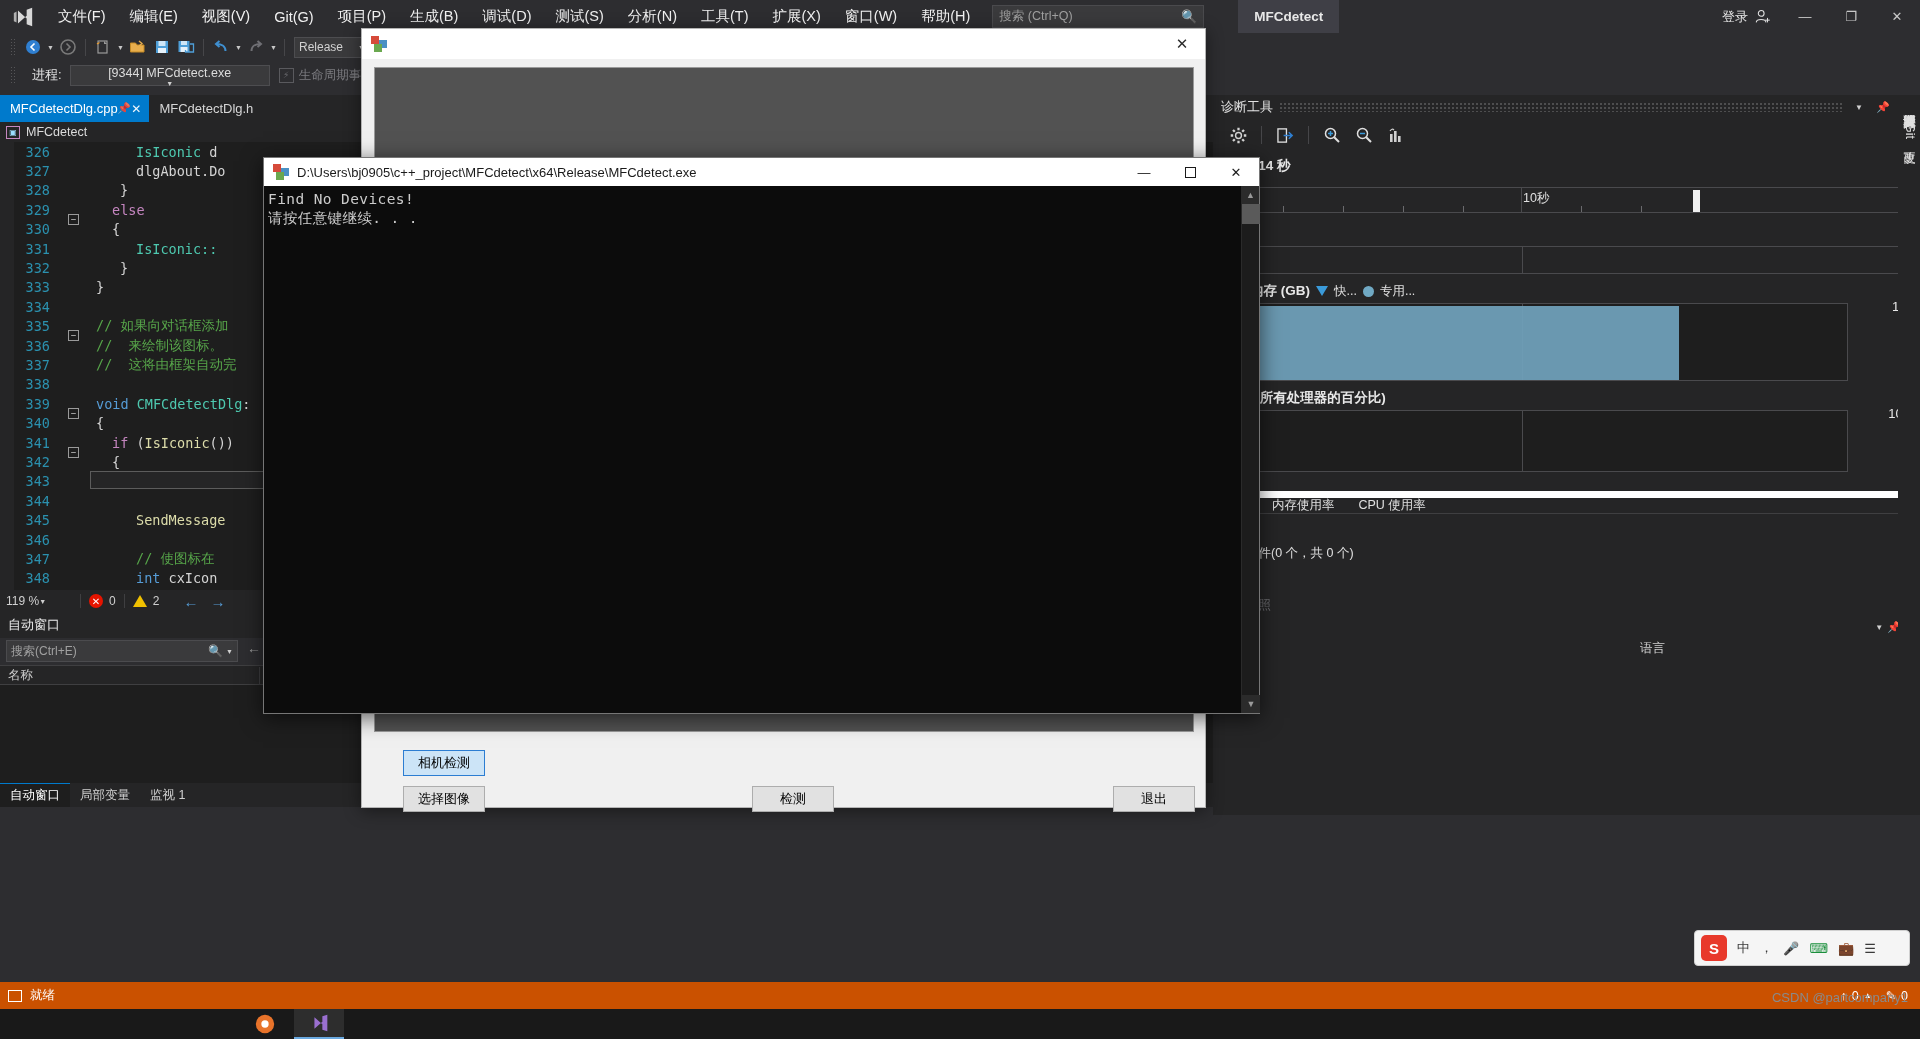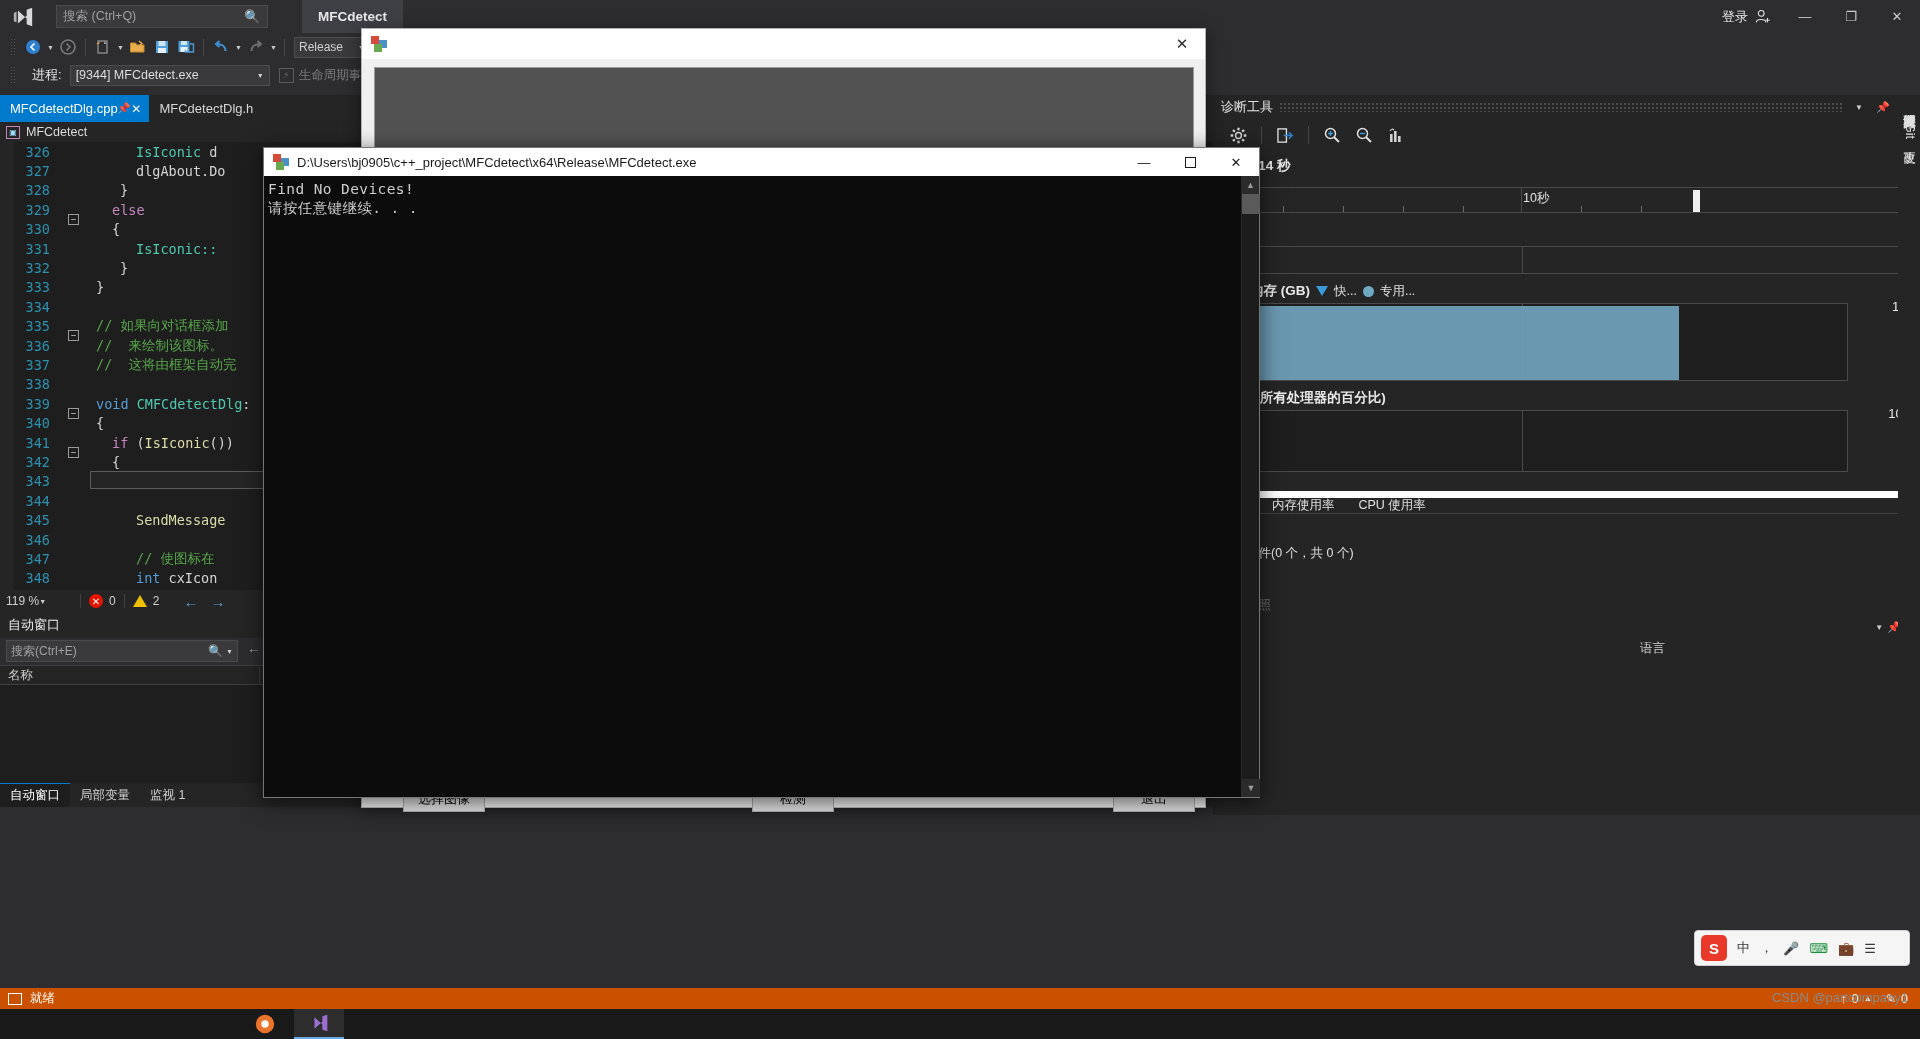--- a/index.html
+++ b/index.html
@@ -65,21 +65,21 @@
 
   
   .vs-procrow {
     position:absolute; left:0; top:61px; width:1920px; height:28px;
     background:#2d2d30; display:flex; align-items:center; padding-left:6px; gap:3px;
   }
   .proc-label { color:#e0e0e0; font-size:13px; margin:0 5px 0 8px; }
   .proc-combo {
     height:21px; width:200px; background:#3a3a3c; border:1px solid #4d4d50;
     color:#dcdcdc; font-size:12.5px; display:flex; align-items:center;
-    padding:0 5px; justify-content:space-between;
+    padding:0 5px; justify-content:space-between;flex-direction:column;
   }
   .lifecycle { color:#7c7c80; font-size:12.5px; margin-left:6px; display:flex; align-items:center; gap:5px;}
   .lc-box { width:15px; height:15px; border:1px solid #5a5a5e; display:flex; align-items:center;
             justify-content:center; color:#6a6a6e; font-size:9px; }
 
   
   .tabstrip {
     position:absolute; left:0; top:95px; width:1920px; height:27px; background:#252526;
     display:flex; align-items:stretch;
   }
@@ -228,21 +228,21 @@
                  background:#525252; border:1px solid #9a9a9a; }
   .mfc-btn {
     position:absolute; height:26px; background:#e1e1e1; border:1px solid #adadad;
     color:#000; font-size:13px; display:flex; align-items:center; justify-content:center;
     font-family:"DejaVu Sans","Liberation Sans",sans-serif;
   }
   .mfc-btn.focus { background:#cce4f7; border:1px solid #2c7dd2; }
 
   
   .console {
-    position:absolute; left:263px; top:147px; width:997px; height:651px;
+    position:absolute; left:263px; top:157px; width:997px; height:557px;
     background:#d946ef; border:1px solid #767676;
     box-shadow:0 4px 20px rgba(0,0,0,.6);
   }
   .con-title { height:28px; background:#ffffff; display:flex; align-items:center; padding-left:8px; }
   .con-title .ic { width:18px; height:18px; margin-right:7px; }
   .con-title .t { flex:1; color:#1a1a1a; font-size:13px;
                   font-family:"Liberation Sans",sans-serif; white-space:nowrap; }
   .con-wbtn { width:46px; height:28px; display:flex; align-items:center;
               justify-content:center; color:#1a1a1a; font-size:13px; }
   .con-body { position:absolute; left:0; top:28px; right:18px; bottom:0;
@@ -250,21 +250,21 @@
   .con-line { color:#cccccc; font-family:"DejaVu Sans Mono","Liberation Mono",monospace;
               font-size:14.5px; line-height:19px; letter-spacing:.4px; white-space:pre; }
   .con-scroll { position:absolute; right:0; top:28px; width:18px; bottom:0; background:#1c1c1c;
                 border-left:1px solid #2a2a2a; }
   .cs-arrow { height:18px; display:flex; align-items:center; justify-content:center;
               color:#9a9a9a; font-size:9px; background:#2b2b2b; }
   .cs-thumb { position:absolute; top:18px; left:0; width:18px; height:20px; background:#5a5a5a; }
 
   
   .statusbar {
-    position:absolute; left:0; bottom:30px; width:1920px; height:21px; background:#ca5100;
+    position:absolute; left:0; bottom:30px; width:1920px; height:27px; background:#ca5100;
     display:flex; align-items:center; color:#ffffff; font-size:12.5px; padding-left:8px;
   }
   .sb-left { display:flex; align-items:center; gap:8px; flex:1; }
   .sb-ready-ico { width:14px; height:12px; border:1.5px solid #fff; }
   .sb-right { display:flex; align-items:center; gap:14px; padding-right:12px; }
   .sb-grp { display:flex; align-items:center; gap:5px; }
 
   
   .taskbar { position:absolute; left:0; bottom:0; width:1920px; height:30px; background:#191919; }
   .tb-apps { position:absolute; left:240px; top:0; height:30px; display:flex; align-items:center; gap:4px; }
@@ -289,20 +289,35 @@
 
 <div id="root">
 
   <div class="vs-menubar">
     <div class="vs-logo">
       <svg width="22" height="22" viewBox="0 0 24 24">
         <path d="M2 7.5 L5 6 L5 18 L2 16.5 Z" fill="#b0b0b0"></path>
         <path d="M6.5 5 L16 13.5 L16 4 L22 2 L22 22 L16 20 L16 10.5 L6.5 19 L6.5 5 Z" fill="#d8d8d8"></path>
       </svg>
     </div>
+    <div id="menu-list" style="display:flex;align-items:center;">
+        <div class="menu-item">文件(F)</div>
+        <div class="menu-item">编辑(E)</div>
+        <div class="menu-item">视图(V)</div>
+        <div class="menu-item">Git(G)</div>
+        <div class="menu-item">项目(P)</div>
+        <div class="menu-item">生成(B)</div>
+        <div class="menu-item">调试(D)</div>
+        <div class="menu-item">测试(S)</div>
+        <div class="menu-item">分析(N)</div>
+        <div class="menu-item">工具(T)</div>
+        <div class="menu-item">扩展(X)</div>
+        <div class="menu-item">窗口(W)</div>
+        <div class="menu-item">帮助(H)</div>
+      </div>
     <div class="vs-search">
       <span class="ph">搜索 (Ctrl+Q)</span>
       <span class="mag">🔍</span>
     </div>
     <div class="sol-chip">MFCdetect</div>
     <div class="titlebar-right">
       <div class="signin">
         <span>登录</span>
         <svg width="18" height="18" viewBox="0 0 20 20">
           <circle cx="8" cy="6" r="3.2" fill="none" stroke="#e0e0e0" stroke-width="1.2"></circle>

